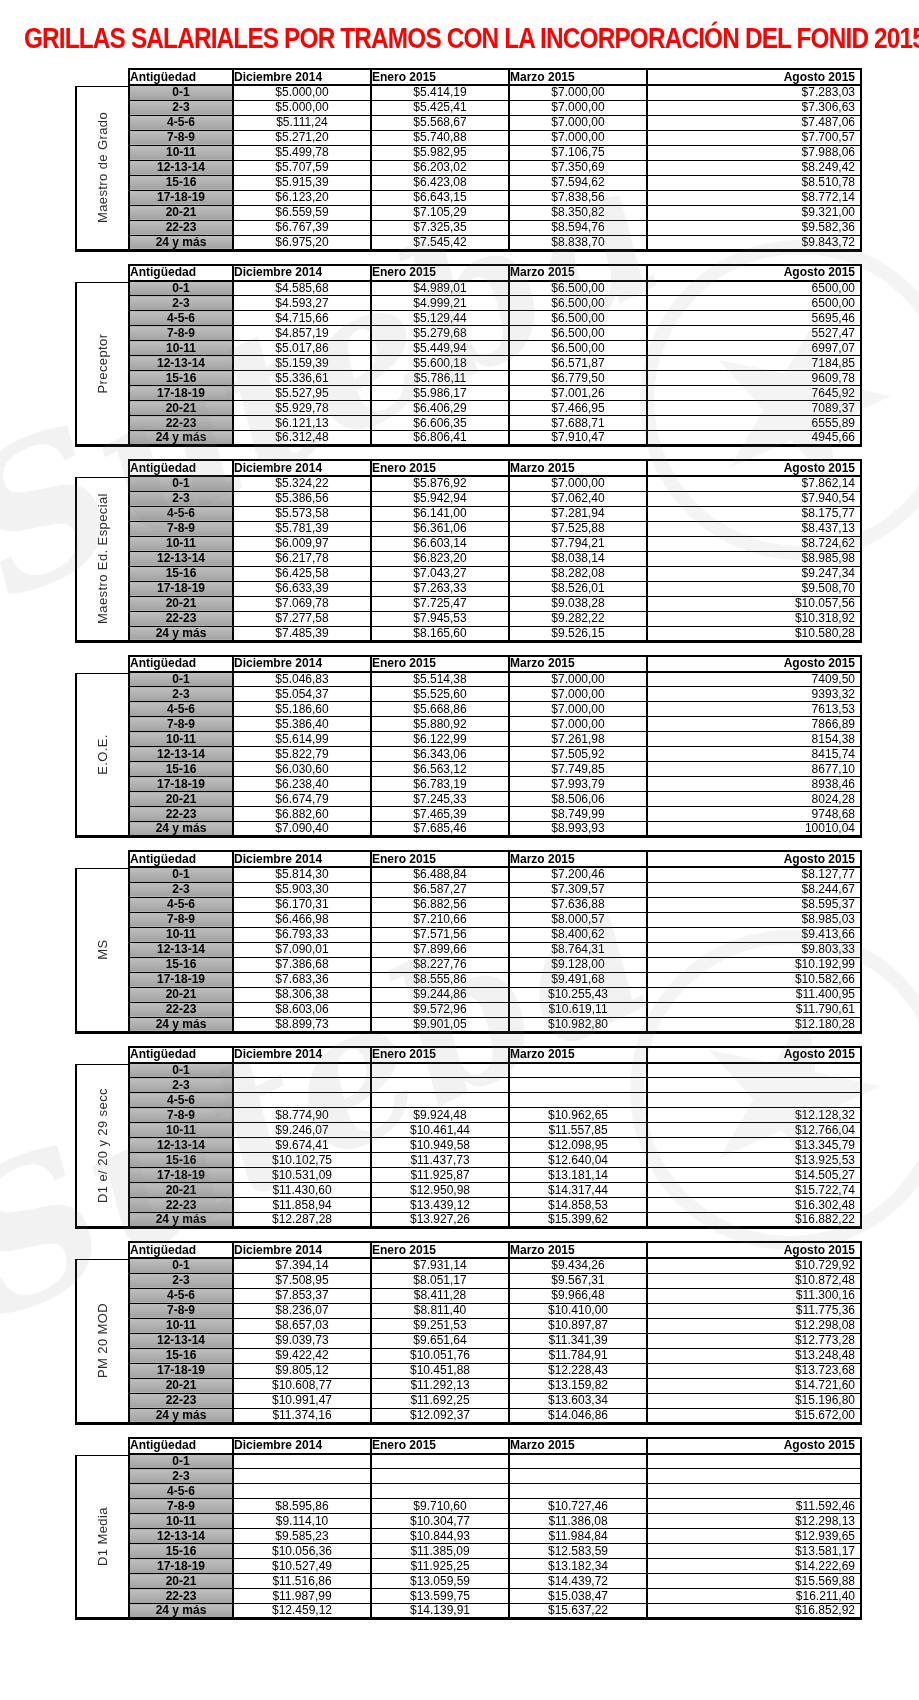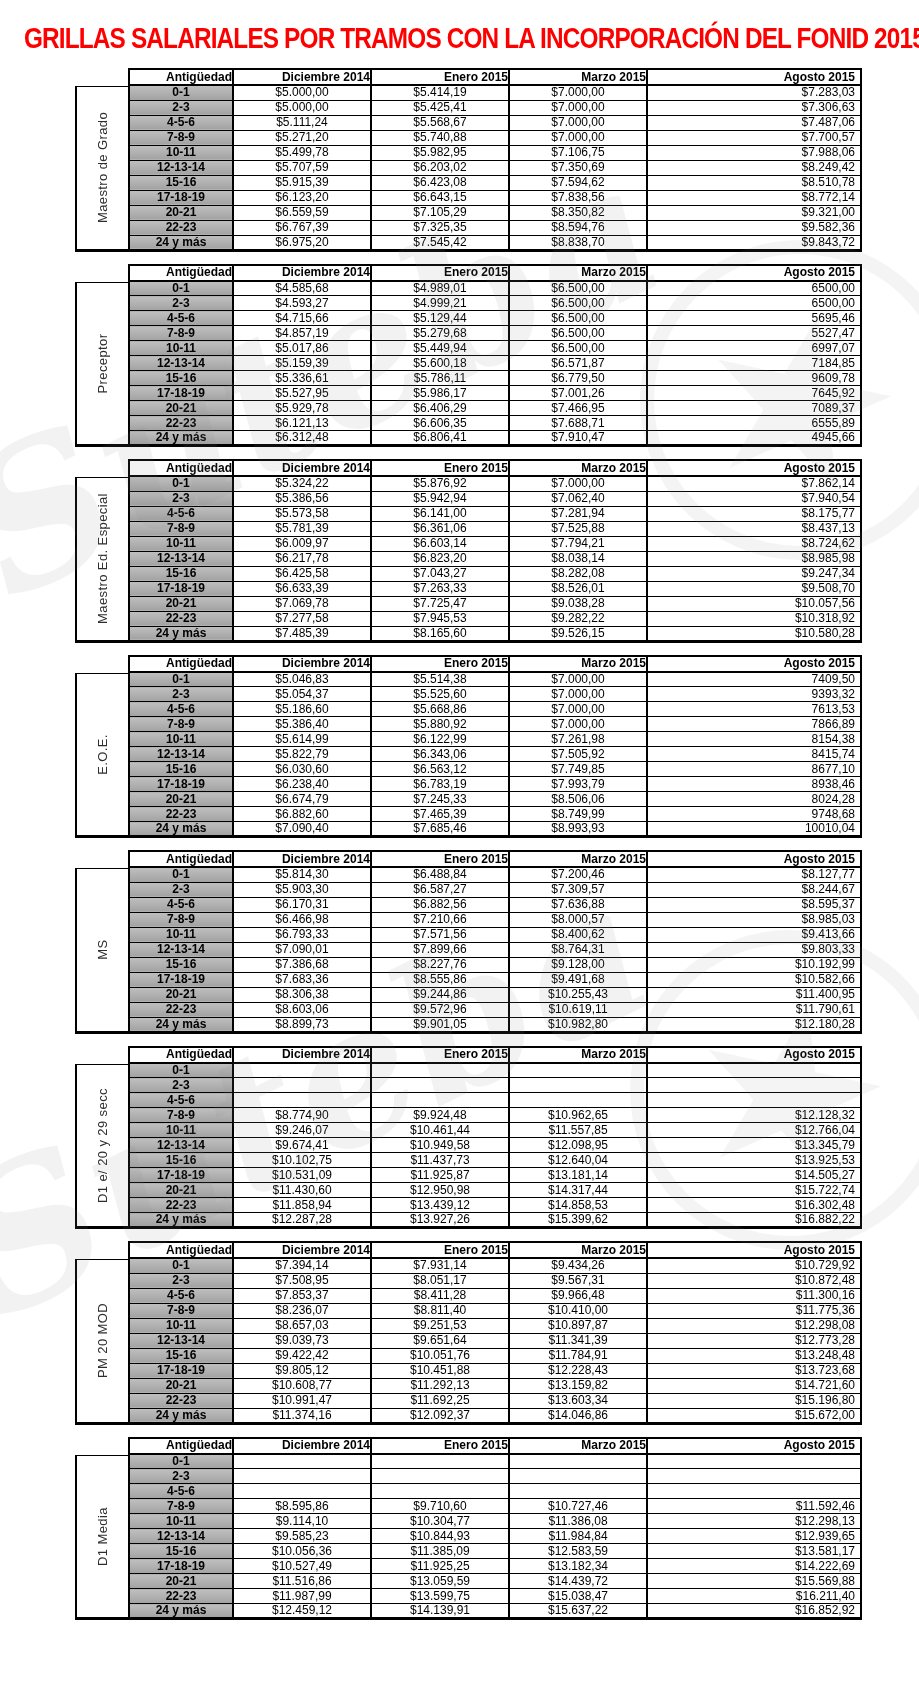--- a/index.html
+++ b/index.html
@@ -26,21 +26,21 @@
   }
   table {
     border-collapse:collapse; table-layout:fixed; width:732px;
     border:2px solid #000; border-bottom:3px solid #000;
   }
   th, td {
     border:1px solid #000; border-left-width:2px; border-right-width:2px;
     padding:0; font-size:12px; line-height:13px; white-space:nowrap; overflow:hidden;
     color:#000;
   }
-  th { height:16px; font-weight:bold; text-align:right; border-bottom-width:2px; background:#fff; }
+  th { height:16px; font-weight:bold; text-align:left; border-bottom-width:2px; background:#fff; }
   td { height:15px; text-align:center; background:#fff; }
   td.lab { background:linear-gradient(#bfbfbf,#a2a2a2); font-weight:bold; }
   th.ago, td.ago { text-align:right; padding-right:5px; }
   
   .wm { position:absolute; z-index:2; pointer-events:none; color:#8a8a8a; }
   .wm-text {
     font-family:"DejaVu Serif", serif; font-style:italic; font-weight:bold;
     font-size:190px; opacity:0.10; transform:rotate(-26deg); transform-origin:left center;
     white-space:nowrap;
   }

